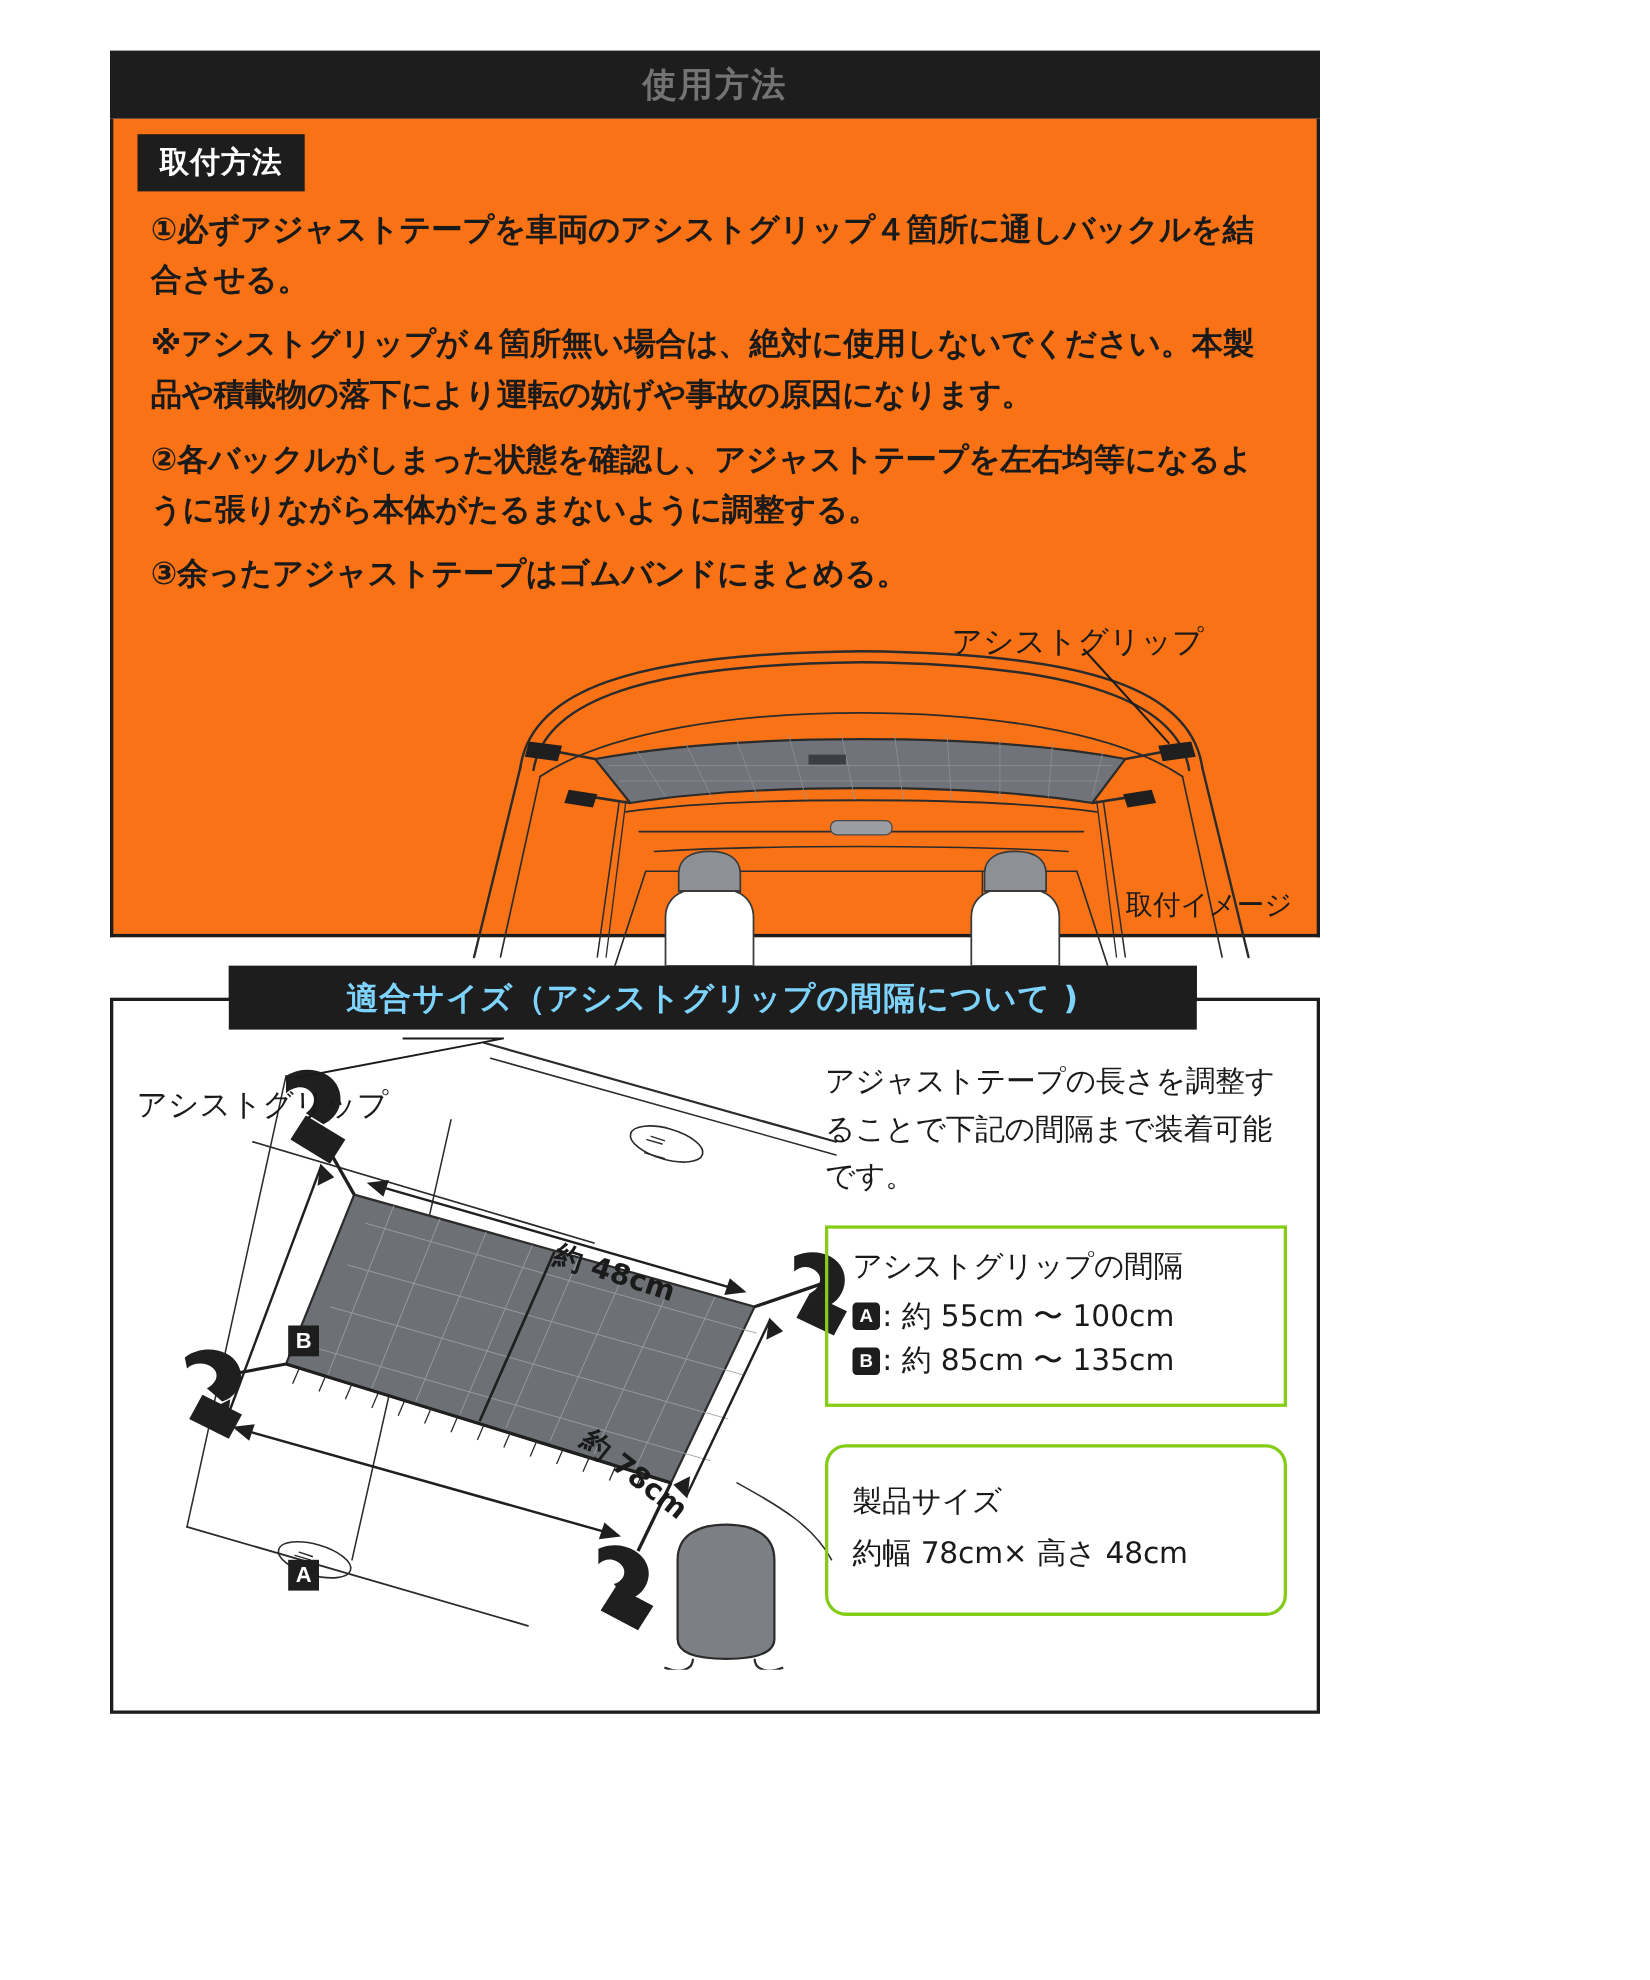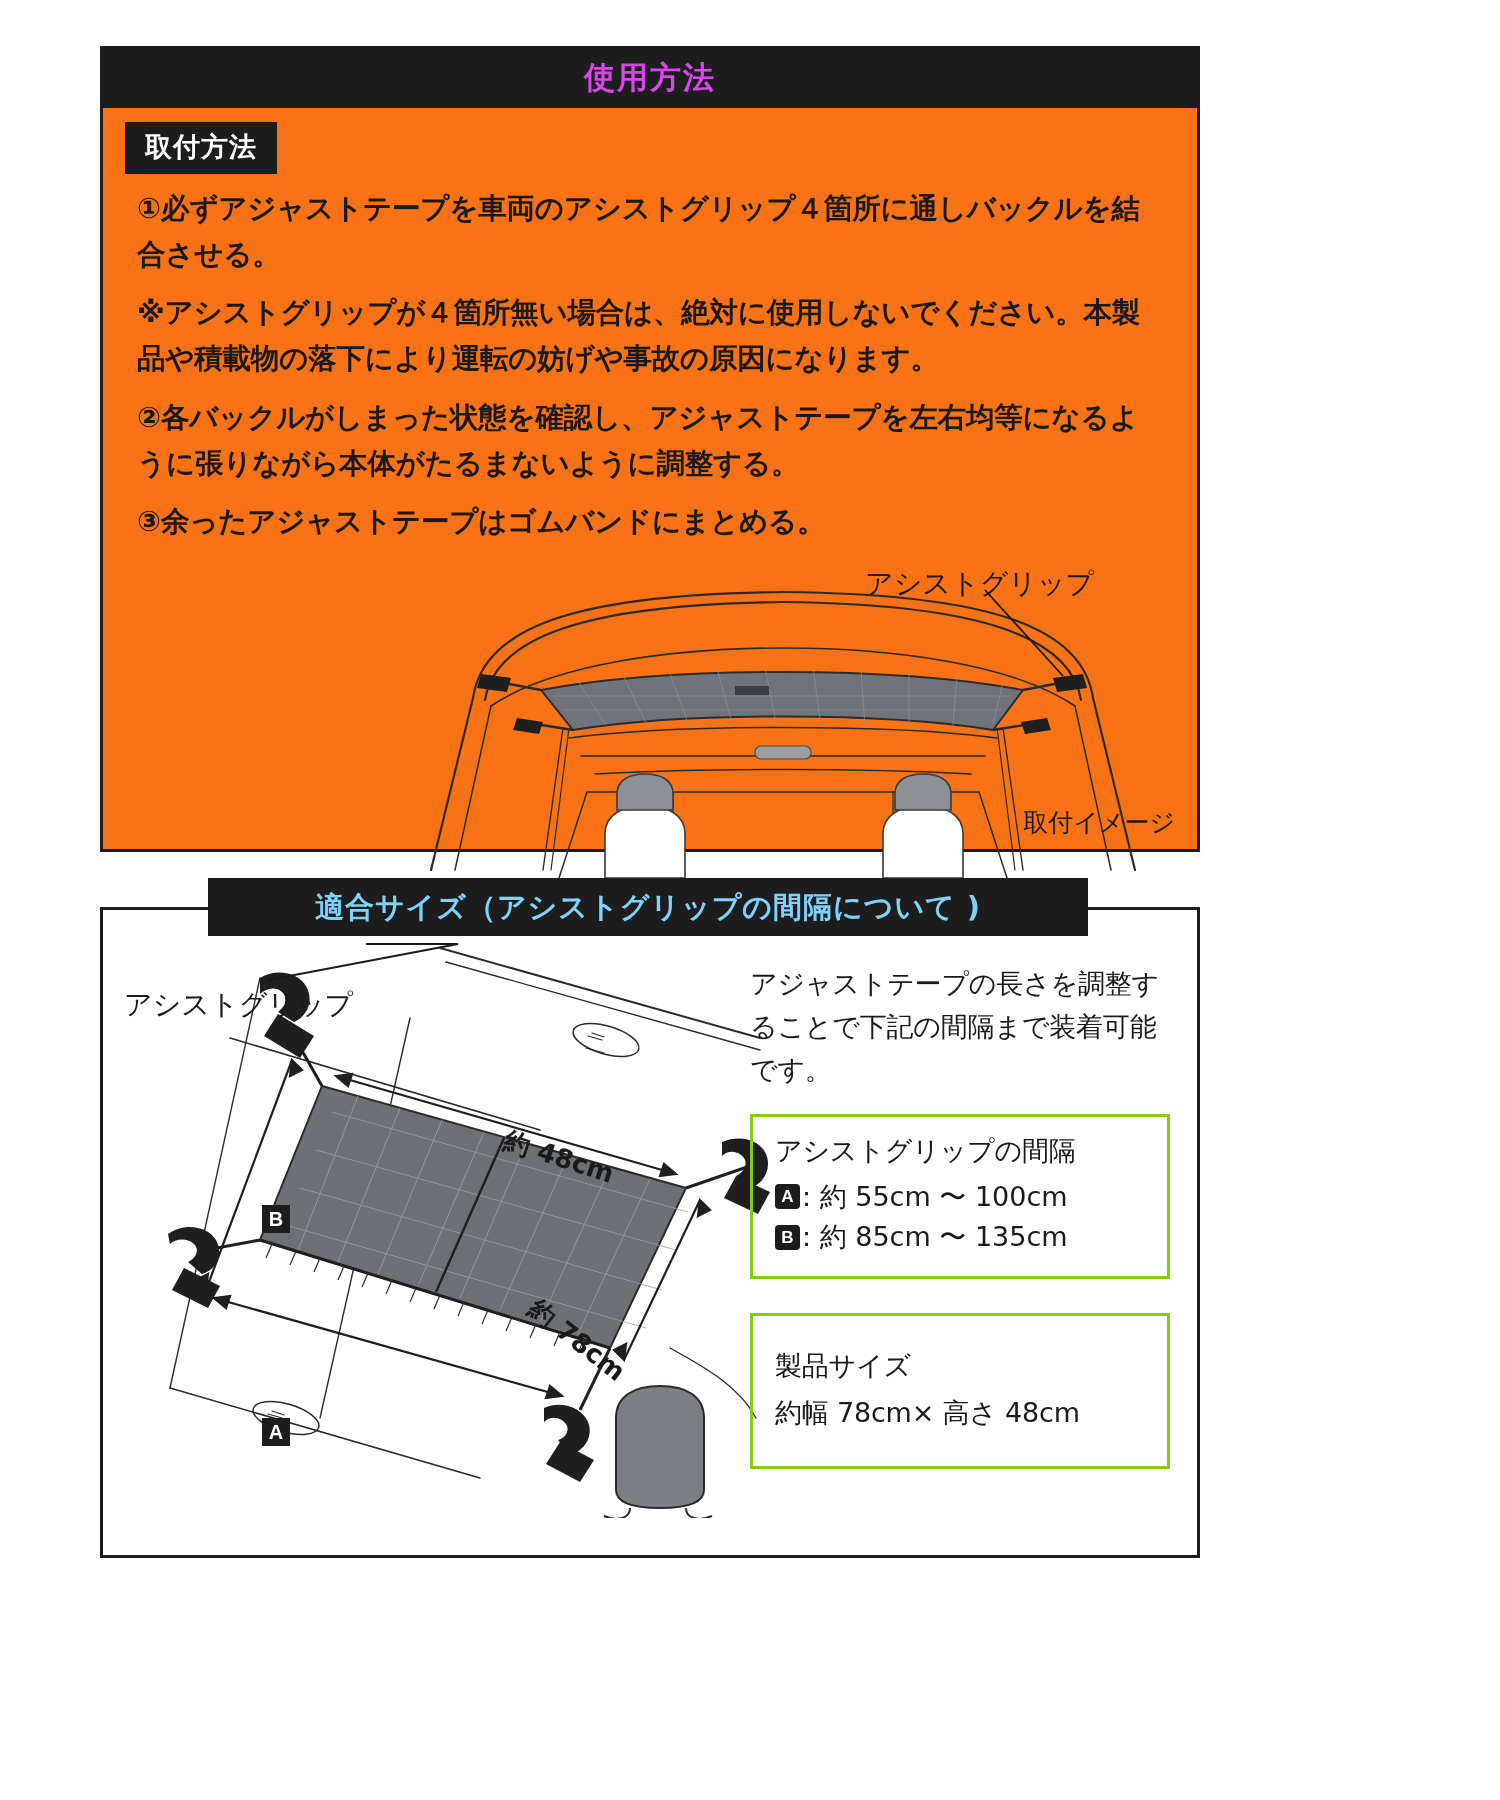--- a/index.html
+++ b/index.html
@@ -26,21 +26,21 @@
   
   .panel-usage {
     position: absolute;
     left: 100px;
     top: 46px;
     width: 1100px;
     height: 810px;
   }
   .bar-title {
     background: #1d1d1d;
-    color: #d946ef;
+    color: #737373;
     height: 62px;
     line-height: 62px;
     text-align: center;
     font-size: 31px;
     font-weight: bold;
     letter-spacing: 2px;
   }
   .usage-body {
     position: relative;
     border: 3px solid #1d1d1d;
@@ -144,21 +144,21 @@
     line-height: 1.6;
     letter-spacing: -0.2px;
     color: #1a1a1a;
   }
   .info-box {
     border: 3px solid #84cc16;
     box-sizing: border-box;
     padding: 16px 22px 18px 22px;
   }
   .box1 { margin-top: 22px; }
-  .box2 { margin-top: 34px; padding: 26px 16px 30px 22px; }
+  .box2 { margin-top: 34px; padding: 26px 16px 30px 22px; border-radius: 19px; }
   .box-title {
     font-size: 27px;
     margin-bottom: 8px;
     letter-spacing: -0.2px;
   }
   .box-line {
     font-size: 27px;
     line-height: 1.5;
     display: flex;
     align-items: center;

